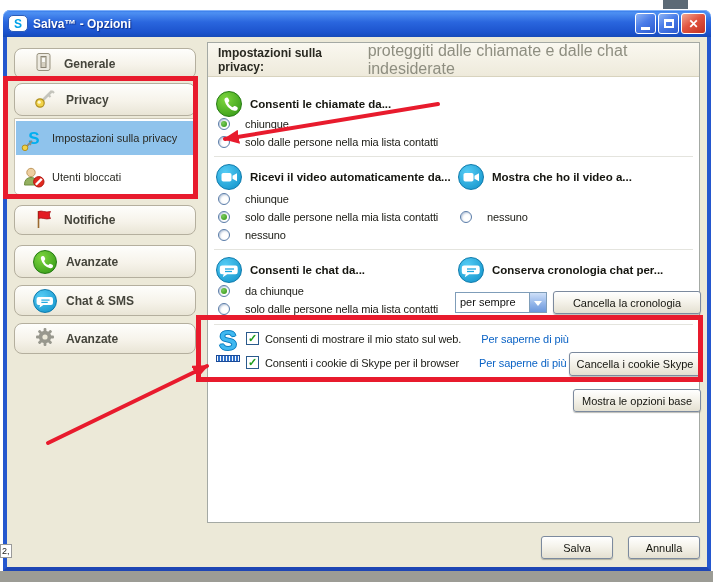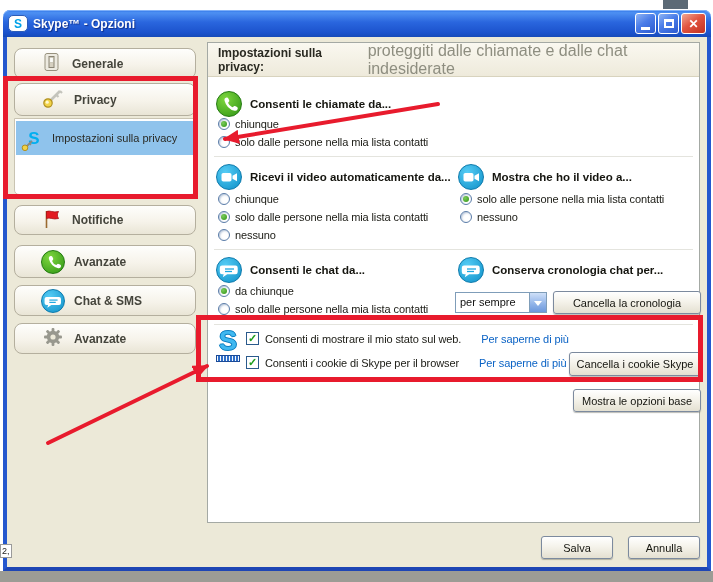--- a/index.html
+++ b/index.html
@@ -26,21 +26,21 @@
   .min-glyph { width:9px; height:3px; background:#fff; margin-top:10px; }
   .max-glyph { width:10px; height:9px; border:2px solid #fff; border-top-width:3px; }
   .close-glyph { color:#fff; font-size:12px; font-weight:bold; line-height:1; }
 
   .window-body { position:absolute; left:0; top:27px; width:708px; height:534px; background:#ECE9D8;
     border-left:4px solid #2457CE; border-right:4px solid #2457CE; border-bottom:4px solid #1E46B4; }
 
   
   .side-btn { position:absolute; left:7px; width:182px; height:31px; border:1px solid #B4AF9E; border-radius:8px;
     background:linear-gradient(180deg,#FEFEFC 0%,#F6F3EA 55%,#E9E5D6 100%);
-    display:flex; align-items:center; gap:9px; padding-left:26px; font-size:12px; font-weight:bold; color:#45453C; }
+    display:flex; align-items:center; gap:9px; padding-left:18px; font-size:12px; font-weight:bold; color:#45453C; }
   .side-subpanel { position:absolute; left:7px; top:81px; width:182px; height:77px; background:#fff;
     border:1px solid #C9C4B2; border-radius:0 0 5px 5px; }
   .sub-item { position:absolute; left:1px; width:178px; height:34px; display:flex; align-items:center; gap:6px;
     padding-left:6px; font-size:11px; color:#2A2A24; }
   .sub-item.selected { background:#8FC3EC; }
   .s-letter { font-size:17px; font-weight:bold; color:#00AFF0; line-height:1; }
   .sub-ic { position:relative; width:24px; height:24px; display:flex; align-items:center; justify-content:center; }
   .key-ov { position:absolute; left:-1px; bottom:-2px; }
 
   
@@ -57,21 +57,21 @@
     background:radial-gradient(circle at 35% 30%, #7ED63E, #2E9414); border:1px solid #237A10; }
   .circle-icon.blue { background:radial-gradient(circle at 35% 30%, #55CCF5, #0E90C8); border-color:#0C7AAC; }
   .circle-icon svg { display:block; width:100%; height:100%; }
   .sep { position:absolute; left:6px; width:479px; border-top:1px solid #E4E4DE; }
 
   .radio-row { position:absolute; display:flex; align-items:center; gap:5px; white-space:nowrap; }
   .radio { width:12px; height:12px; border-radius:50%; background:#fff; border:1px solid #5A7CA8; flex:0 0 auto;
     box-shadow:inset 1px 1px 2px rgba(90,124,168,.45); }
   .radio.on::after { content:""; display:block; width:6px; height:6px; border-radius:50%;
     background:radial-gradient(circle at 35% 35%, #7CCB5C, #2E9414); margin:2px; }
-  .rlabel { font-size:11px; color:#20201A; letter-spacing:-0.1px; }
+  .rlabel { font-size:11px; color:#20201A; letter-spacing:-0.1px;margin-left:10px; }
 
   .check-row { position:absolute; display:flex; align-items:center; gap:6px; white-space:nowrap; }
   .checkbox { width:13px; height:13px; border:1px solid #2A5A8C; background:#fff; flex:0 0 auto;
     display:flex; align-items:center; justify-content:center; }
   .chk-glyph { color:#1E9E1E; font-weight:bold; font-size:11px; line-height:1; }
   .clabel { font-size:11px; color:#20201A; letter-spacing:-0.1px; }
   .link { font-size:11px; color:#0B63C5; letter-spacing:-0.1px; cursor:pointer; margin-left:14px; }
 
   .combo { position:absolute; width:92px; height:21px; border:1px solid #7F9DB9; background:#fff; display:flex; }
   .combo-val { flex:1; font-size:11px; color:#111; padding:3px 0 0 4px; }
@@ -104,21 +104,21 @@
   <div class="bg-frag-top"></div>
   <div class="bottom-strip"></div>
   <div class="artifact-2">2,</div>
 
   <div class="window">
 
     <div class="titlebar">
       <div class="title-icon">
           <span>S</span>
         </div>
-      <div class="title-text">Skype™ - Opzioni</div>
+      <div class="title-text">Salva™ - Opzioni</div>
       <div class="win-controls">
         <div class="wbtn blue">
             <div class="min-glyph"></div>
           </div>
         <div class="wbtn blue">
             <div class="max-glyph"></div>
           </div>
         <div class="wbtn red">
             <span class="close-glyph">✕</span>
           </div>
@@ -152,20 +152,31 @@
           <span class="sub-ic">
             <span class="s-letter">S</span>
             <svg class="key-ov" width="13" height="13" viewBox="0 0 13 13">
                 <line x1="5.5" y1="7.5" x2="11" y2="2" stroke="#8A8A82" stroke-width="1.8"></line>
                 <line x1="8.5" y1="4.5" x2="10" y2="6" stroke="#8A8A82" stroke-width="1.4"></line>
                 <circle cx="4" cy="8.8" r="2.8" fill="#F2D348" stroke="#B09020"></circle>
               </svg>
           </span>
           <span>Impostazioni sulla privacy</span>
         </div>
+        <div class="sub-item" style="top:41px;">
+          <span class="sub-ic">
+            <svg width="24" height="24" viewBox="0 0 24 24">
+                <circle cx="9" cy="7.5" r="4.2" fill="#EECFA0" stroke="#C09A60"></circle>
+                <path d="M2.5,20 Q2.5,12.5 9,12.5 Q15.5,12.5 15.5,20 Z" fill="#93B060" stroke="#6E8C3E"></path>
+                <circle cx="16.8" cy="16.8" r="5.2" fill="#E22A20" stroke="#B01810"></circle>
+                <rect x="12.6" y="15.6" width="8.4" height="2.4" fill="#FFFFFF" transform="rotate(-45 16.8 16.8)"></rect>
+              </svg>
+          </span>
+          <span>Utenti bloccati</span>
+        </div>
       </div>
 
       <div class="side-btn" style="top:168px;height:30px;">
         <span><svg width="22" height="22" viewBox="0 0 22 22">
               <line x1="5.5" y1="3" x2="5.5" y2="20" stroke="#9A6A30" stroke-width="1.6"></line>
               <path d="M5.5,3.5 C9,2 12,5 17.5,3.5 C16,6 16,8 17.5,10.5 C12,12 9,9 5.5,10.5 Z" fill="#E31B22" stroke="#A80F14" stroke-width="0.8"></path>
             </svg></span>
         <span>Notifiche</span>
       </div>
 
@@ -248,24 +259,20 @@
           <span class="radio"></span>
           <span class="rlabel">chiunque</span>
         </div>
         <div class="radio-row" style="left:10px;top:168px;">
           <span class="radio on"></span>
           <span class="rlabel">solo dalle persone nella mia lista contatti</span>
         </div>
         <div class="radio-row" style="left:10px;top:186px;">
           <span class="radio"></span>
           <span class="rlabel">nessuno</span>
-        </div>
-        <div class="radio-row" style="left:252px;top:150px;">
-          <span class="radio on"></span>
-          <span class="rlabel">solo alle persone nella mia lista contatti</span>
         </div>
         <div class="radio-row" style="left:252px;top:168px;">
           <span class="radio"></span>
           <span class="rlabel">nessuno</span>
         </div>
         <div class="sep" style="top:206px;"></div>
 
         <div class="sec-head" style="left:8px;top:214px;">
           <span class="circle-icon blue">
               <svg viewBox="0 0 24 24">

